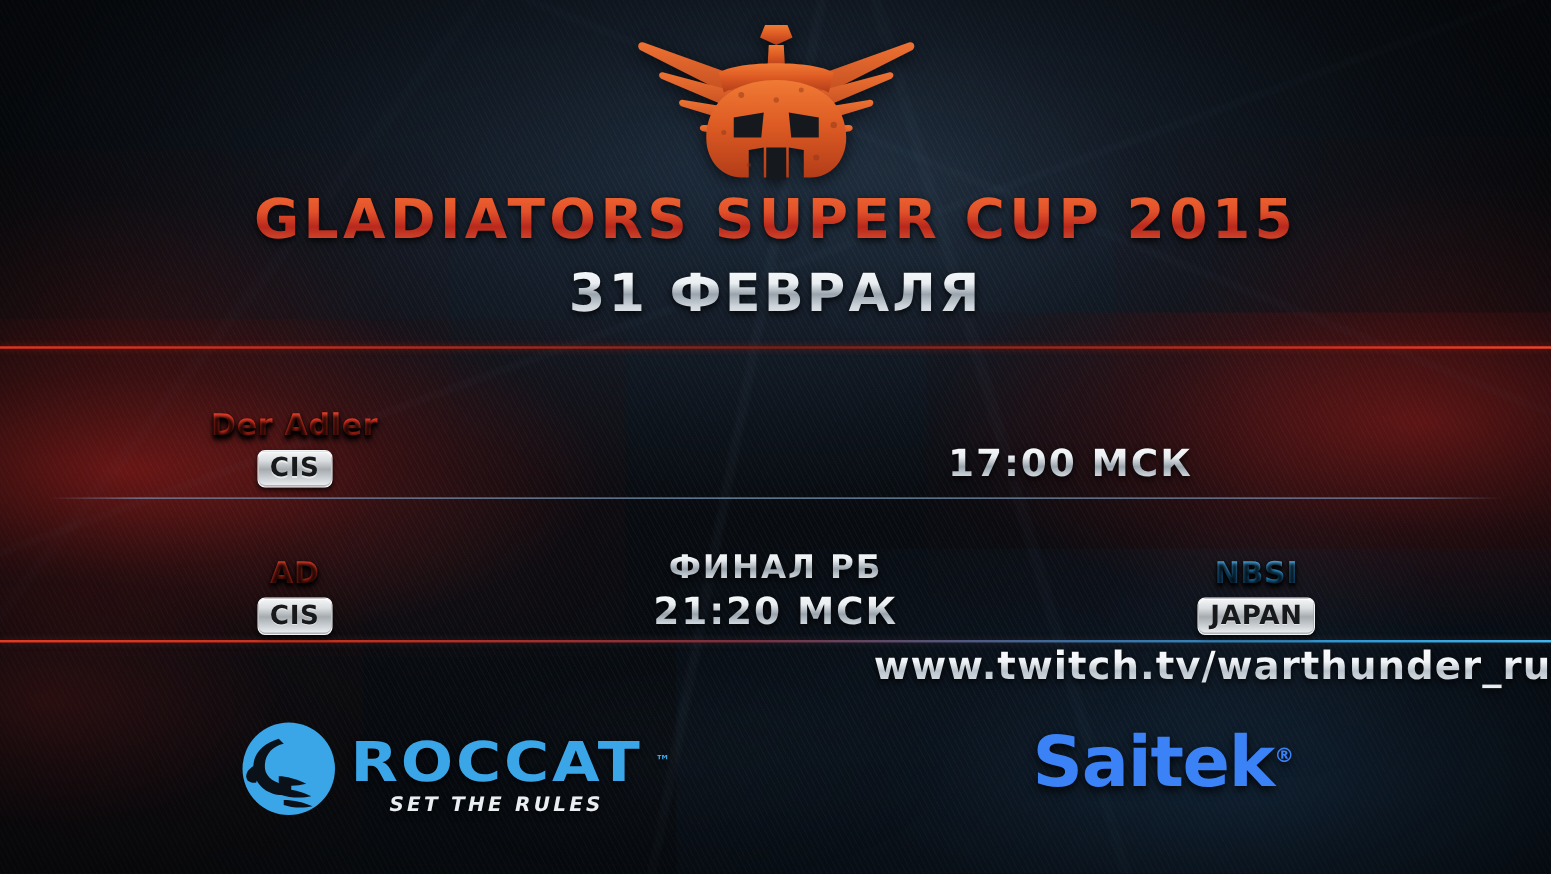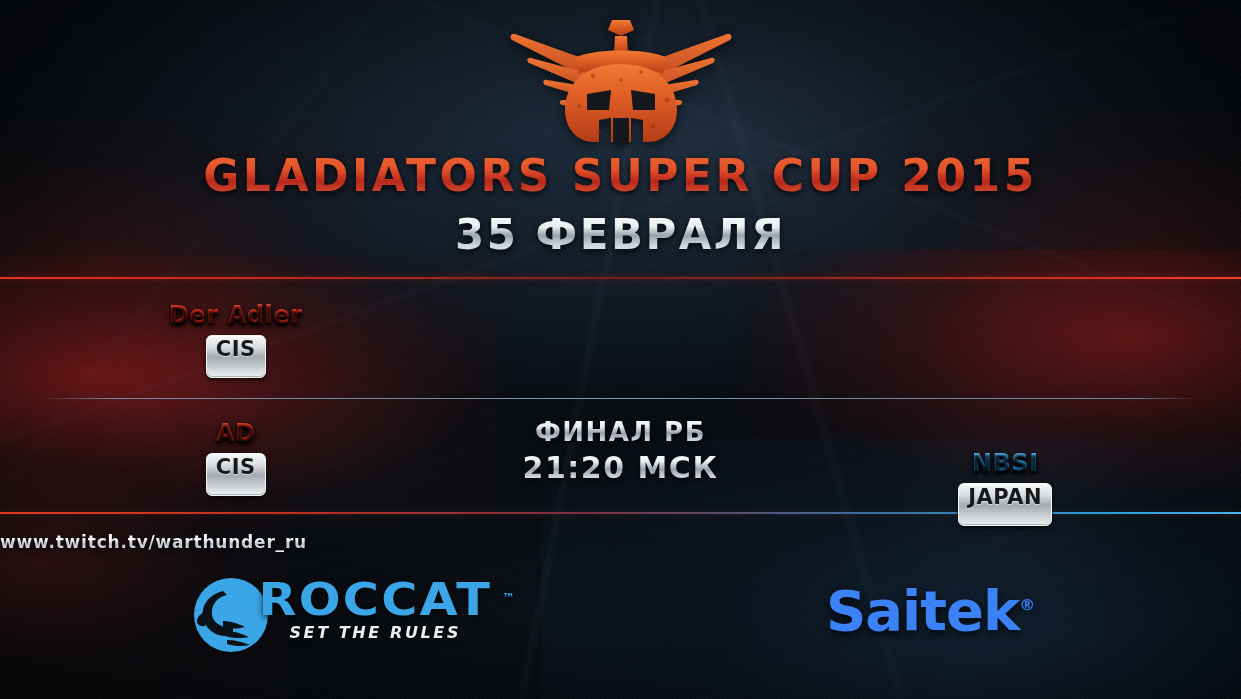--- a/index.html
+++ b/index.html
@@ -128,21 +128,21 @@
   }
   .rule-bottom {
     position:absolute; left:0; right:0; top:512px; height:2px;
     background:linear-gradient(90deg,#e23a22 0%,#c3301e 22%,#7a3040 48%,#3b6fa0 70%,#2f9ad6 88%,#45b4ea 100%);
     box-shadow:0 0 6px rgba(120,90,90,.35);
   }
 
   
   .match-row {
     position:absolute; left:0; right:0;
-    display:flex; align-items:flex-start;
+    display:flex; align-items:flex-end;
   }
   #match-row-0 { top:298px; height:92px; }
   #match-row-1 { top:416px; height:92px;gap:48px; }
 
   .side { flex:0 0 38%; text-align:center; padding-top:2px; }
   .center { flex:1 1 auto; text-align:center; }
 
   .team-name {
     font-family:"DejaVu Sans", sans-serif;
     font-size:24px; font-weight:bold; letter-spacing:.6px;
@@ -158,21 +158,21 @@
   .team-name.blue {
     background:linear-gradient(180deg,#6fc8ff 0%,#2f9fe6 48%,#1566a8 100%);
     -webkit-background-clip:text; background-clip:text;
     -webkit-text-fill-color:transparent; color:transparent;
     filter:drop-shadow(0 2px 2px rgba(0,0,0,.9));
     margin-top:30px;
   }
 
   .region-badge {
     display:inline-block; margin-top:5px;
-    padding:1px 9px 15px 9px;
+    padding:1px 9px 2px 9px;
     border-radius:6px;
     font-family:"DejaVu Sans", sans-serif;
     font-size:21px; font-weight:bold; letter-spacing:.5px;
     line-height:25px;
     color:#17191b;
     background:linear-gradient(180deg,#f4f6f7 0%,#dcdfe2 26%,#a6abaf 52%,#c9ced2 76%,#eef1f3 100%);
     border:1px solid #f2f4f6;
     text-shadow:0 1px 0 rgba(255,255,255,.55);
     box-shadow:0 2px 4px rgba(0,0,0,.75), inset 0 1px 0 rgba(255,255,255,.85), inset 0 -1px 0 rgba(0,0,0,.25);
   }
@@ -183,34 +183,34 @@
     background:linear-gradient(180deg,#ffffff 0%,#eaeef1 32%,#98a2ab 54%,#cdd4da 74%,#f4f7f9 100%);
     -webkit-background-clip:text; background-clip:text;
     -webkit-text-fill-color:transparent; color:transparent;
     filter:drop-shadow(0 2px 3px rgba(0,0,0,.85));
   }
   .match-label { font-size:26px; letter-spacing:1.5px; line-height:32px; }
   .match-time  { font-size:30px; letter-spacing:1.5px; line-height:36px; margin-top:2px; }
 
   
   .stream-url {
-    position:absolute; left:0; right:0; top:532px;
-    text-align:left;
-    font-family:"DejaVu Sans", sans-serif;
-    font-size:17px; font-weight:bold; letter-spacing:.8px;
+    position:absolute; left:0; right:0; top:515px;
+    text-align:right;
+    font-family:"DejaVu Sans", sans-serif;
+    font-size:31px; font-weight:bold; letter-spacing:.8px;
     background:linear-gradient(180deg,#ffffff 0%,#f1f4f7 40%,#b9c2cb 60%,#eef2f6 100%);
     -webkit-background-clip:text; background-clip:text;
     -webkit-text-fill-color:transparent; color:transparent;
     filter:drop-shadow(0 2px 3px rgba(0,0,0,.9));
   }
 
   
   .sponsor-roccat {
     position:absolute; left:193px; top:577px;
-    display:flex; align-items:flex-start; gap:2px;
+    display:flex; align-items:flex-end; gap:24px;
   }
   .roccat-word {
     display:flex; flex-direction:column; align-items:center;
     filter:drop-shadow(0 2px 3px rgba(0,0,0,.8));
   }
   .roccat-name {
     font-family:"DejaVu Sans", sans-serif;
     font-size:44px; font-weight:bold; letter-spacing:2px;
     color:#3aa6e8; line-height:46px;
     transform:scaleX(1.12); transform-origin:center;
@@ -302,32 +302,33 @@
           <circle cx="196" cy="86" r="2.6"></circle>
             <circle cx="108" cy="92" r="2"></circle>
           <circle cx="150" cy="66" r="2.2"></circle>
             <circle cx="182" cy="112" r="2.4"></circle>
           <circle cx="128" cy="118" r="1.8"></circle>
         </g>
       </svg>
     </div>
 
     <div class="title-main">GLADIATORS SUPER CUP 2015</div>
-    <div class="title-date">35 ФЕВРАЛЯ</div>
+    <div class="title-date">31 ФЕВРАЛЯ</div>
 
     <div class="rule-top"></div>
     <div class="rule-mid"></div>
     <div class="rule-bottom"></div>
 
     <div class="match-row" id="match-row-0">
       <div class="side">
         <div class="team-name red">Der Adler</div>
         <div class="region-badge">CIS</div>
       </div>
       <div class="center">
+        <div class="match-time">17:00 МСК</div>
       </div>
     </div>
 
     <div class="match-row" id="match-row-1">
       <div class="side">
         <div class="team-name red">AD</div>
         <div class="region-badge">CIS</div>
       </div>
       <div class="center">
         <div class="match-label">ФИНАЛ РБ</div>

